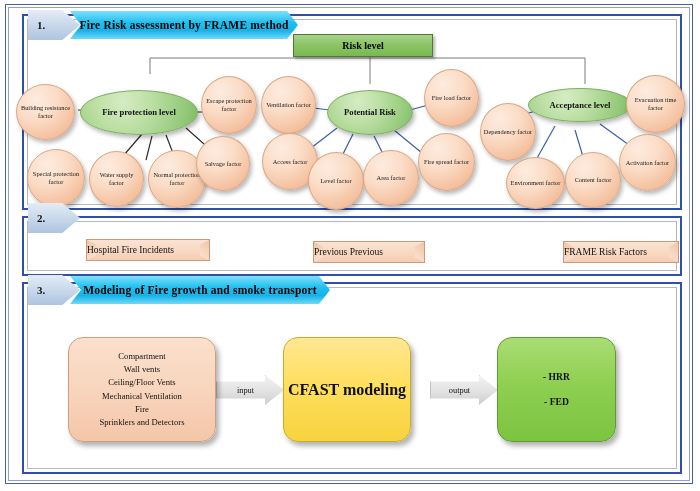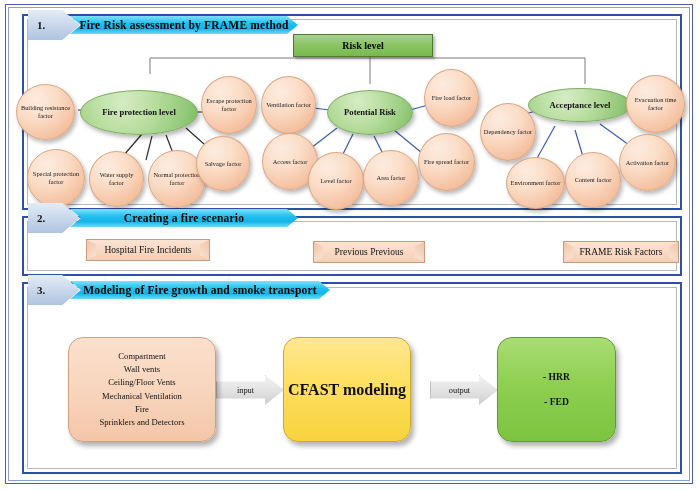--- a/index.html
+++ b/index.html
@@ -48,21 +48,21 @@
     width:52px;height:30px;
     background:linear-gradient(180deg,#e4ecf6 0%,#c6d6ea 55%,#aec4e0 100%);
     display:flex;align-items:center;justify-content:flex-start;
     padding-left:9px;
     box-sizing:border-box;
     clip-path:polygon(0 0, 66% 0, 100% 50%, 66% 100%, 0 100%);
     font-weight:bold;font-size:11px;color:#111;
   }
   .banner{
     position:relative;margin-left:-10px;
-    height:18px;
+    height:28px;
     background:linear-gradient(180deg,#7fe0fb 0%,#22c0f0 40%,#16b3e8 70%,#6fd9f8 100%);
     display:flex;align-items:center;justify-content:center;
     clip-path:polygon(0 0, calc(100% - 11px) 0, 100% 50%, calc(100% - 11px) 100%, 0 100%, 11px 50%);
     box-sizing:border-box;
     box-shadow:1px 2px 3px rgba(0,0,0,.3);
   }
   .banner span{
     font-weight:bold;font-size:11.5px;color:#000;letter-spacing:.2px;
     padding:0 14px;white-space:nowrap;
   }
@@ -107,21 +107,21 @@
     font-weight:bold;font-size:10px;color:#000;
     z-index:12;box-sizing:border-box;
   }
 
   
   .bevel{
     position:absolute;
     height:22px;
     background:linear-gradient(180deg,#fbe3d2 0%,#f8d9c4 50%,#f5cdb3 100%);
     border:1px solid #c79b7c;
-    display:flex;align-items:center;justify-content:center;
+    display:flex;align-items:center;
     font-size:9.5px;color:#111;
     box-sizing:border-box;
     z-index:15;
   }
   .bevel::before{
     content:"";position:absolute;left:0;top:0;bottom:0;width:9px;
     background:linear-gradient(135deg,#f0c4a4 0%,#fbe5d6 100%);
     clip-path:polygon(0 0,100% 22%,100% 78%,0 100%);
   }
   .bevel::after{
@@ -250,23 +250,20 @@
 
 <div class="sec-head" id="head1">
   <div class="num-arrow">1.</div>
   <div class="banner">
     <span>Fire Risk assessment by FRAME method</span>
   </div>
 </div>
 
 <div class="sec-head" id="head2">
   <div class="num-arrow">2.</div>
-  <div class="banner">
-    <span>Creating a fire scenario</span>
-  </div>
 </div>
 
 <div class="sec-head" id="head3">
   <div class="num-arrow">3.</div>
   <div class="banner">
     <span>Modeling of Fire growth and smoke transport</span>
   </div>
 </div>
 
 <div class="bevel" style="left:86px;top:239px;width:124px;">

